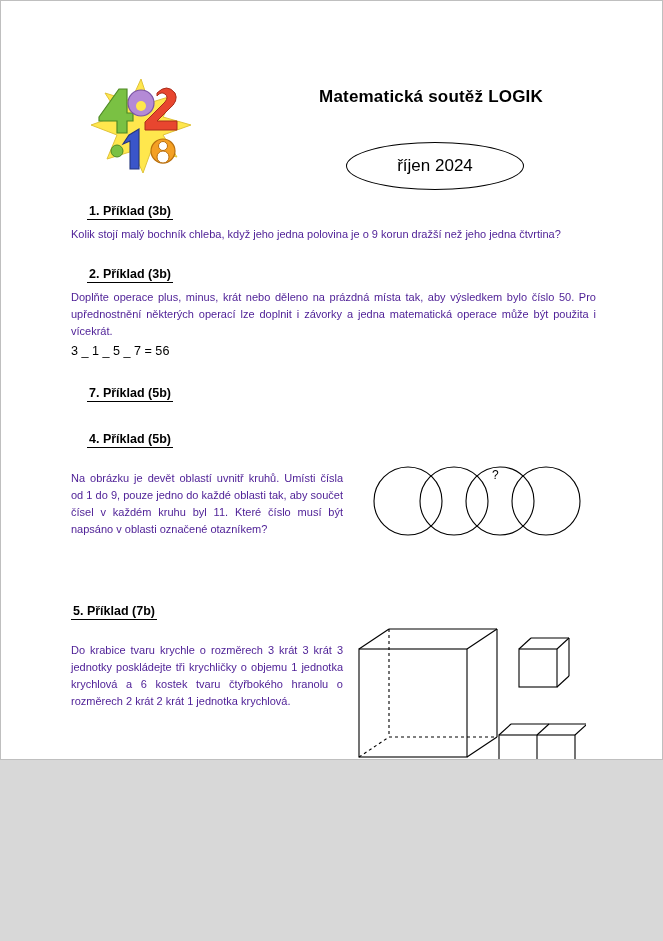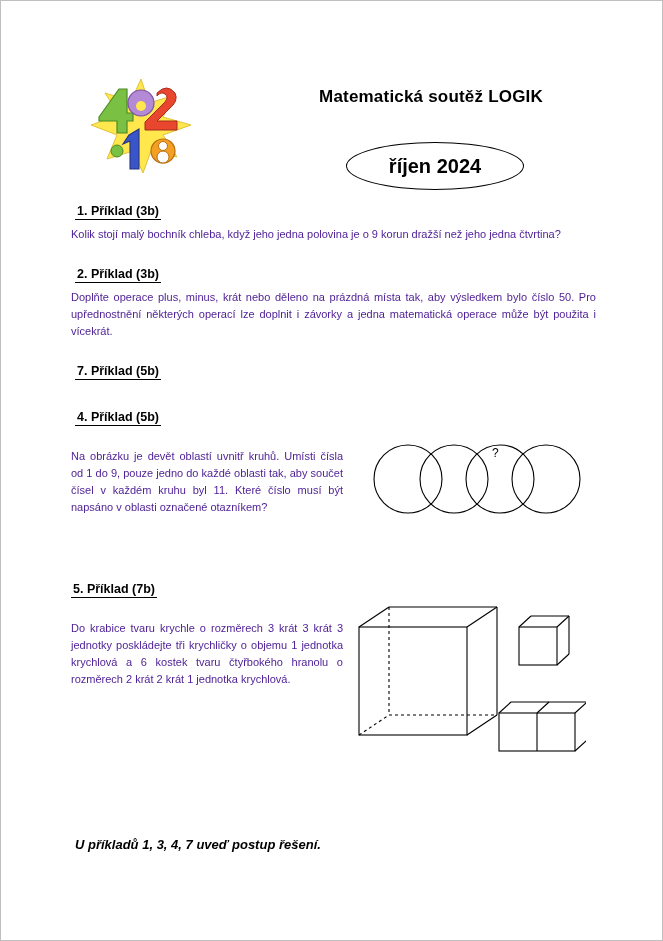--- a/index.html
+++ b/index.html
@@ -6,21 +6,21 @@
     margin: 0;
     padding: 0;
     background: #d8d8d8;
   }
   body {
     font-family: "Liberation Sans", sans-serif;
   }
   .page {
     position: relative;
     width: 663px;
-    height: 941px;
+    height: 760px;
     background: #ffffff;
     overflow: hidden;
     box-sizing: border-box;
     border: 1px solid #bfbfbf;
   }
   
   .header {
     position: absolute;
     left: 70px;
     top: 62px;
@@ -49,40 +49,40 @@
     position: absolute;
     left: 275px;
     top: 79px;
     width: 178px;
     height: 48px;
     border: 1.6px solid #000;
     border-radius: 50%/50%;
     display: flex;
     align-items: center;
     justify-content: center;
-    font-size: 20px;
-    font-weight: bold;
+    font-size: 17px;
+    font-weight: normal;
     box-sizing: border-box;
   }
   
   .content {
     position: absolute;
     left: 70px;
     top: 200px;
     width: 525px;
   }
   .prob { margin-bottom: 3px; position: relative; }
   .prob-head {
     font-size: 12.5px;
     font-weight: bold;
     border-bottom: 1px solid #000;
     display: inline-block;
     padding: 0 2px 1px 2px;
     margin-bottom: 6px;
-    margin-left: 4px;
+    margin-left: 16px;
   }
   .prob-body {
     font-size: 11px;
     line-height: 1.55;
     text-align: justify;
     color: #4c1d95;
   }
   .prob-extra {
     font-size: 12.6px;
     line-height: 1.55;
@@ -146,20 +146,21 @@
     <div class="prob">
       <div class="prob-head">1. Příklad (3b)</div>
       <div class="prob-body">Kolik stojí malý bochník chleba, když jeho jedna polovina je o 9 korun dražší než jeho jedna čtvrtina?</div>
     </div>
 
     <div class="spacer-1"></div>
 
     <div class="prob">
       <div class="prob-head">2. Příklad (3b)</div>
       <div class="prob-body">Doplňte operace plus, minus, krát nebo děleno na prázdná místa tak, aby výsledkem bylo číslo 50. Pro upřednostnění některých operací lze doplnit i závorky a jedna matematická operace může být použita i vícekrát.</div>
+      <div class="prob-extra">3 _ 1 _  5  _ 7 = 56</div>
     </div>
 
     <div class="spacer-1"></div>
 
     <div class="prob">
       <div class="prob-head">7. Příklad (5b)</div>
     </div>
 
     <div class="spacer-1"></div>
 

